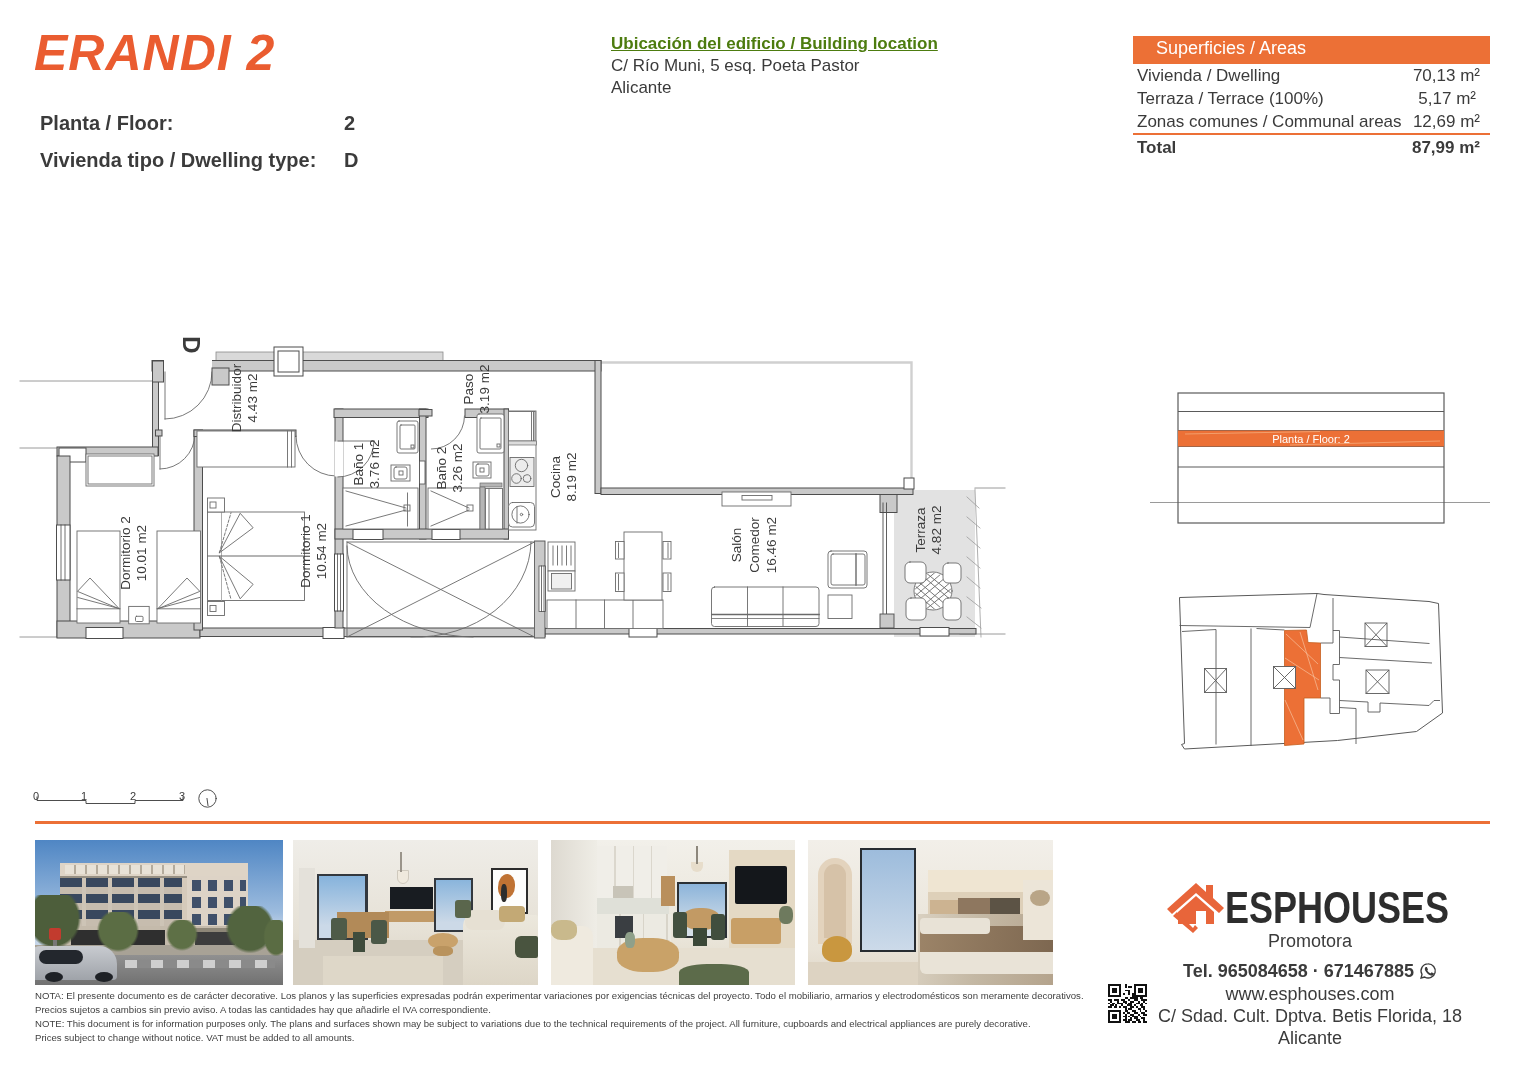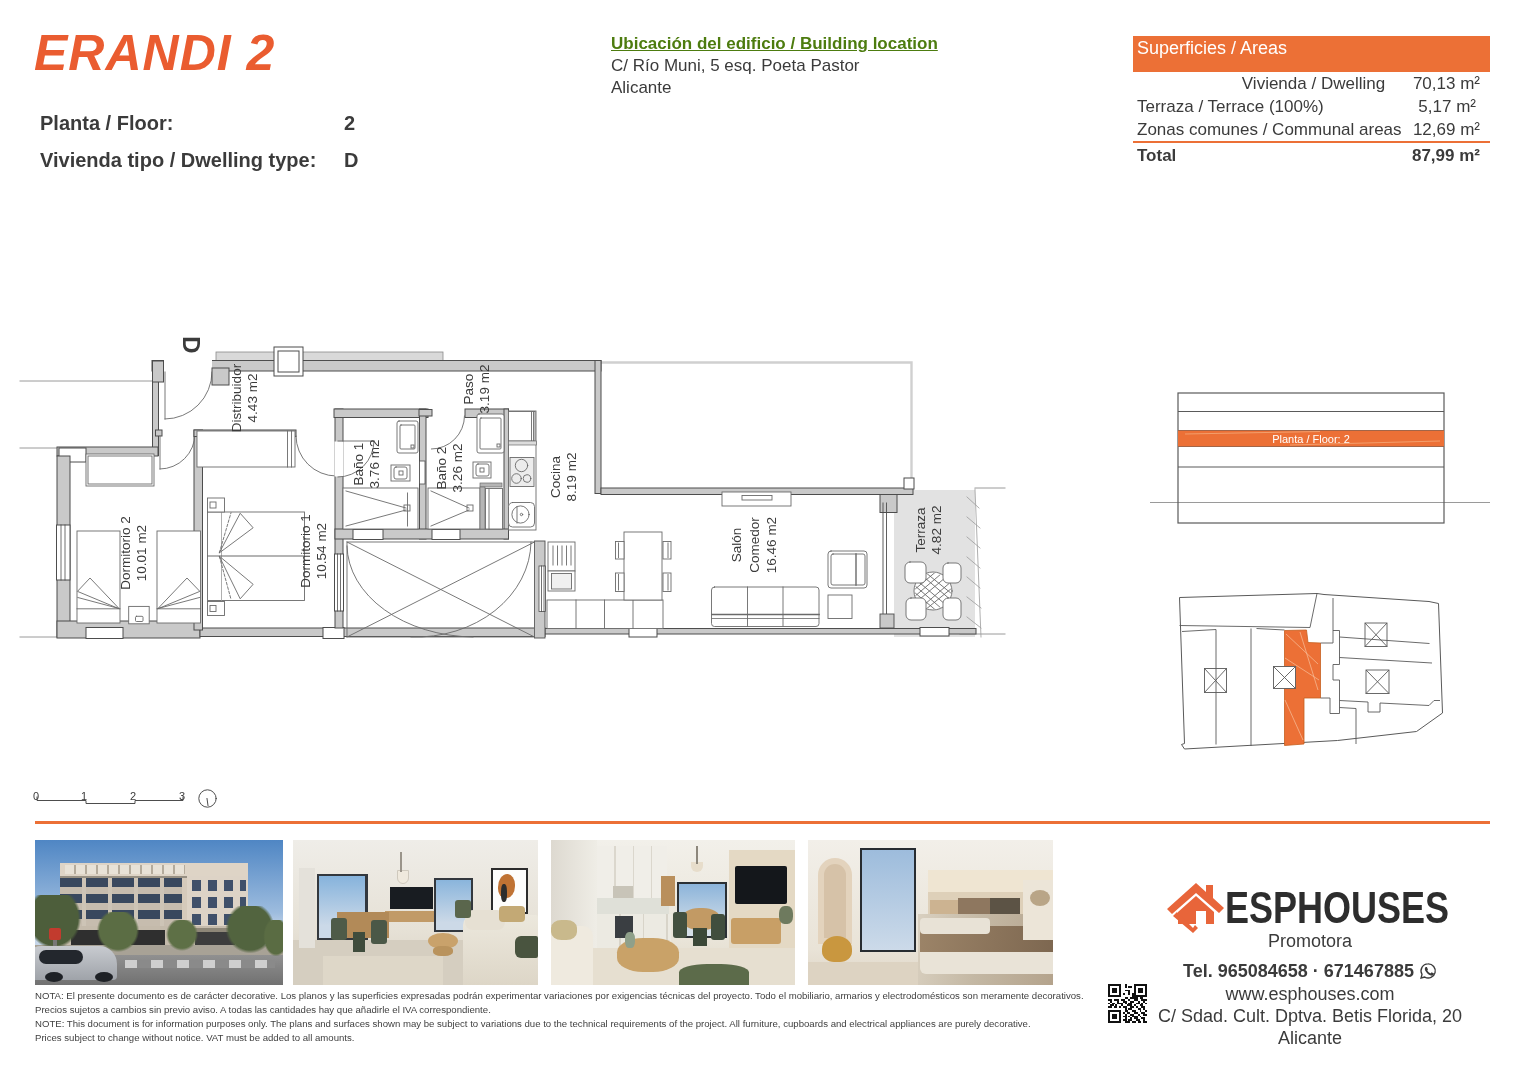--- a/index.html
+++ b/index.html
@@ -20,23 +20,23 @@
 <div class="abs" style="left:344px;top:149px;font-size:20px;font-weight:bold;color:#3b3b3b;">D</div>
 
 <div class="abs" style="left:611px;top:34px;font-size:17px;font-weight:bold;text-decoration:underline;color:#4d7c0f;">Ubicación del edificio / Building location</div>
 
 <div class="abs" style="left:611px;top:56px;font-size:17px;color:#3b3b3b;">C/ Río Muni, 5 esq. Poeta Pastor</div>
 
 <div class="abs" style="left:611px;top:78px;font-size:17px;color:#3b3b3b;">Alicante</div>
 
 <div class="abs" style="left:1133px;top:36px;width:357px;">
 
-  <div style="background:#ec7036;color:#fff;font-size:18px;height:36px;line-height:24px;padding-left:4px;">Superficies / Areas</div>
-
-  <div style="font-size:17px;height:23px;line-height:23px;padding-left:4px;position:relative;text-align:center;">Vivienda / Dwelling<span style="position:absolute;right:10px;">70,13 m²</span></div>
+  <div style="background:#ec7036;color:#fff;font-size:18px;height:28px;line-height:24px;padding-left:23px;">Superficies / Areas</div>
+
+  <div style="font-size:17px;height:23px;line-height:23px;padding-left:4px;position:relative;">Vivienda / Dwelling<span style="position:absolute;right:10px;">70,13 m²</span></div>
 
   <div style="font-size:17px;height:23px;line-height:23px;padding-left:4px;position:relative;">Terraza / Terrace (100%)<span style="position:absolute;right:14px;">5,17 m²</span></div>
 
   <div style="font-size:17px;height:23px;line-height:23px;padding-left:4px;position:relative;border-bottom:2px solid #ec7036;">Zonas comunes / Communal areas<span style="position:absolute;right:10px;">12,69 m²</span></div>
 
   <div style="font-size:17px;font-weight:bold;height:24px;line-height:26px;padding-left:4px;position:relative;">Total<span style="position:absolute;right:10px;">87,99 m²</span></div>
 </div>
 
 <svg class="abs" style="left:0;top:330px;" width="1020" height="490" viewBox="0 330 1020 490" fill="none" stroke-linecap="square">
 <g stroke="#4d4d4d" stroke-width="1">
@@ -723,21 +723,21 @@
 
 <div class="abs" style="left:1140px;top:961px;width:340px;text-align:center;font-size:18px;color:#3b3b3b;font-weight:bold;">Tel. 965084658 · 671467885
   <svg width="18" height="18" viewBox="0 0 24 24" style="vertical-align:-3px;">
       <path fill="none" stroke="#3b3b3b" stroke-width="1.8" d="M12 2.5a9.3 9.3 0 0 0-8 14l-1.3 4.8 5-1.2A9.4 9.4 0 1 0 12 2.5Z"></path>
       <path fill="#3b3b3b" d="M8.6 7.3c.2-.5.5-.5.8-.5h.7c.2 0 .5-.1.7.5l1 2.3c.1.2.2.4 0 .7l-.5.7c-.1.2-.2.4 0 .7a8 8 0 0 0 1.6 2 7 7 0 0 0 2.2 1.4c.3.1.5.1.6-.1l.9-1c.2-.3.4-.2.7-.1l2.2 1c.3.2.5.3.5.5a2.8 2.8 0 0 1-2 2.6c-.6.2-1.3.3-2.1 0a19 19 0 0 1-2-.8 15.6 15.6 0 0 1-3-2.3 14 14 0 0 1-2-2.6 5.9 5.9 0 0 1-1.2-3c0-1 .4-1.7 1-2.5Z"></path>
     </svg>
 </div>
 
 <div class="abs" style="left:1140px;top:984px;width:340px;text-align:center;font-size:18px;color:#3b3b3b;">www.esphouses.com</div>
 
-<div class="abs" style="left:1140px;top:1006px;width:340px;text-align:center;font-size:18px;color:#3b3b3b;">C/ Sdad. Cult. Dptva. Betis Florida, 20</div>
+<div class="abs" style="left:1140px;top:1006px;width:340px;text-align:center;font-size:18px;color:#3b3b3b;">C/ Sdad. Cult. Dptva. Betis Florida, 18</div>
 
 <div class="abs" style="left:1140px;top:1028px;width:340px;text-align:center;font-size:18px;color:#3b3b3b;">Alicante</div>
 
 <svg class="abs" style="left:1108px;top:983px;" width="39" height="41" viewBox="0 0 21 21" shape-rendering="crispEdges">
   <rect width="21" height="21" fill="#fff"></rect>
   <g fill="#111">
     <path d="M0 0h7v1H0zM0 1h1v1H0zM6 1h1v1H6zM0 2h1v1H0zM2 2h3v1H2zM6 2h1v1H6zM0 3h1v1H0zM2 3h3v1H2zM6 3h1v1H6zM0 4h1v1H0zM2 4h3v1H2zM6 4h1v1H6zM0 5h1v1H0zM6 5h1v1H6zM0 6h7v1H0z"></path>
     <path d="M14 0h7v1h-7zM14 1h1v1h-1zM20 1h1v1h-1zM14 2h1v1h-1zM16 2h3v1h-3zM20 2h1v1h-1zM14 3h1v1h-1zM16 3h3v1h-3zM20 3h1v1h-1zM14 4h1v1h-1zM16 4h3v1h-3zM20 4h1v1h-1zM14 5h1v1h-1zM20 5h1v1h-1zM14 6h7v1h-7z"></path>
     <path d="M0 14h7v1H0zM0 15h1v1H0zM6 15h1v1H6zM0 16h1v1H0zM2 16h3v1H2zM6 16h1v1H6zM0 17h1v1H0zM2 17h3v1H2zM6 17h1v1H6zM0 18h1v1H0zM2 18h3v1H2zM6 18h1v1H6zM0 19h1v1H0zM6 19h1v1H6zM0 20h7v1H0z"></path>
     <path d="M9 0h1v2h-1zM11 1h2v1h-2zM9 3h3v1H9zM11 4h1v2h-1zM8 5h1v1H8zM13 5h1v2h-1zM9 7h2v1H9zM12 7h4v1h-4zM17 7h2v1h-2zM0 8h2v1H0zM3 8h3v1H3zM7 8h2v1H7zM11 8h1v1h-1zM14 8h2v1h-2zM18 8h3v1h-3zM1 9h1v1H1zM5 9h1v2H5zM8 9h2v1H8zM12 9h2v1h-2zM16 9h1v1h-1zM19 9h1v1h-1zM0 10h1v1H0zM2 10h2v1H2zM6 10h2v1H6zM9 10h1v1H9zM11 10h2v1h-2zM15 10h2v1h-2zM18 10h1v1h-1zM20 10h1v1h-1zM1 11h2v1H1zM4 11h1v1H4zM7 11h1v1H7zM10 11h3v1h-3zM14 11h1v1h-1zM17 11h2v1h-2zM0 12h2v1H0zM3 12h2v1H3zM6 12h1v1H6zM8 12h2v1H8zM12 12h2v1h-2zM15 12h1v1h-1zM18 12h2v1h-2zM9 13h1v1H9zM11 13h2v1h-2zM16 13h2v1h-2zM19 13h1v1h-1zM9 14h2v1H9zM13 14h2v1h-2zM17 14h1v1h-1zM20 14h1v1h-1zM8 15h1v1H8zM10 15h2v1h-2zM14 15h2v1h-2zM18 15h2v1h-2zM9 16h1v1H9zM12 16h2v1h-2zM16 16h1v1h-1zM19 16h2v1h-2zM8 17h2v1H8zM11 17h1v1h-1zM13 17h3v1h-3zM17 17h1v1h-1zM9 18h1v1H9zM12 18h1v1h-1zM14 18h2v1h-2zM18 18h2v1h-2zM8 19h2v1H8zM11 19h2v1h-2zM15 19h2v1h-2zM19 19h1v1h-1zM9 20h3v1H9zM13 20h2v1h-2zM16 20h2v1h-2zM19 20h2v1h-2z"></path>

